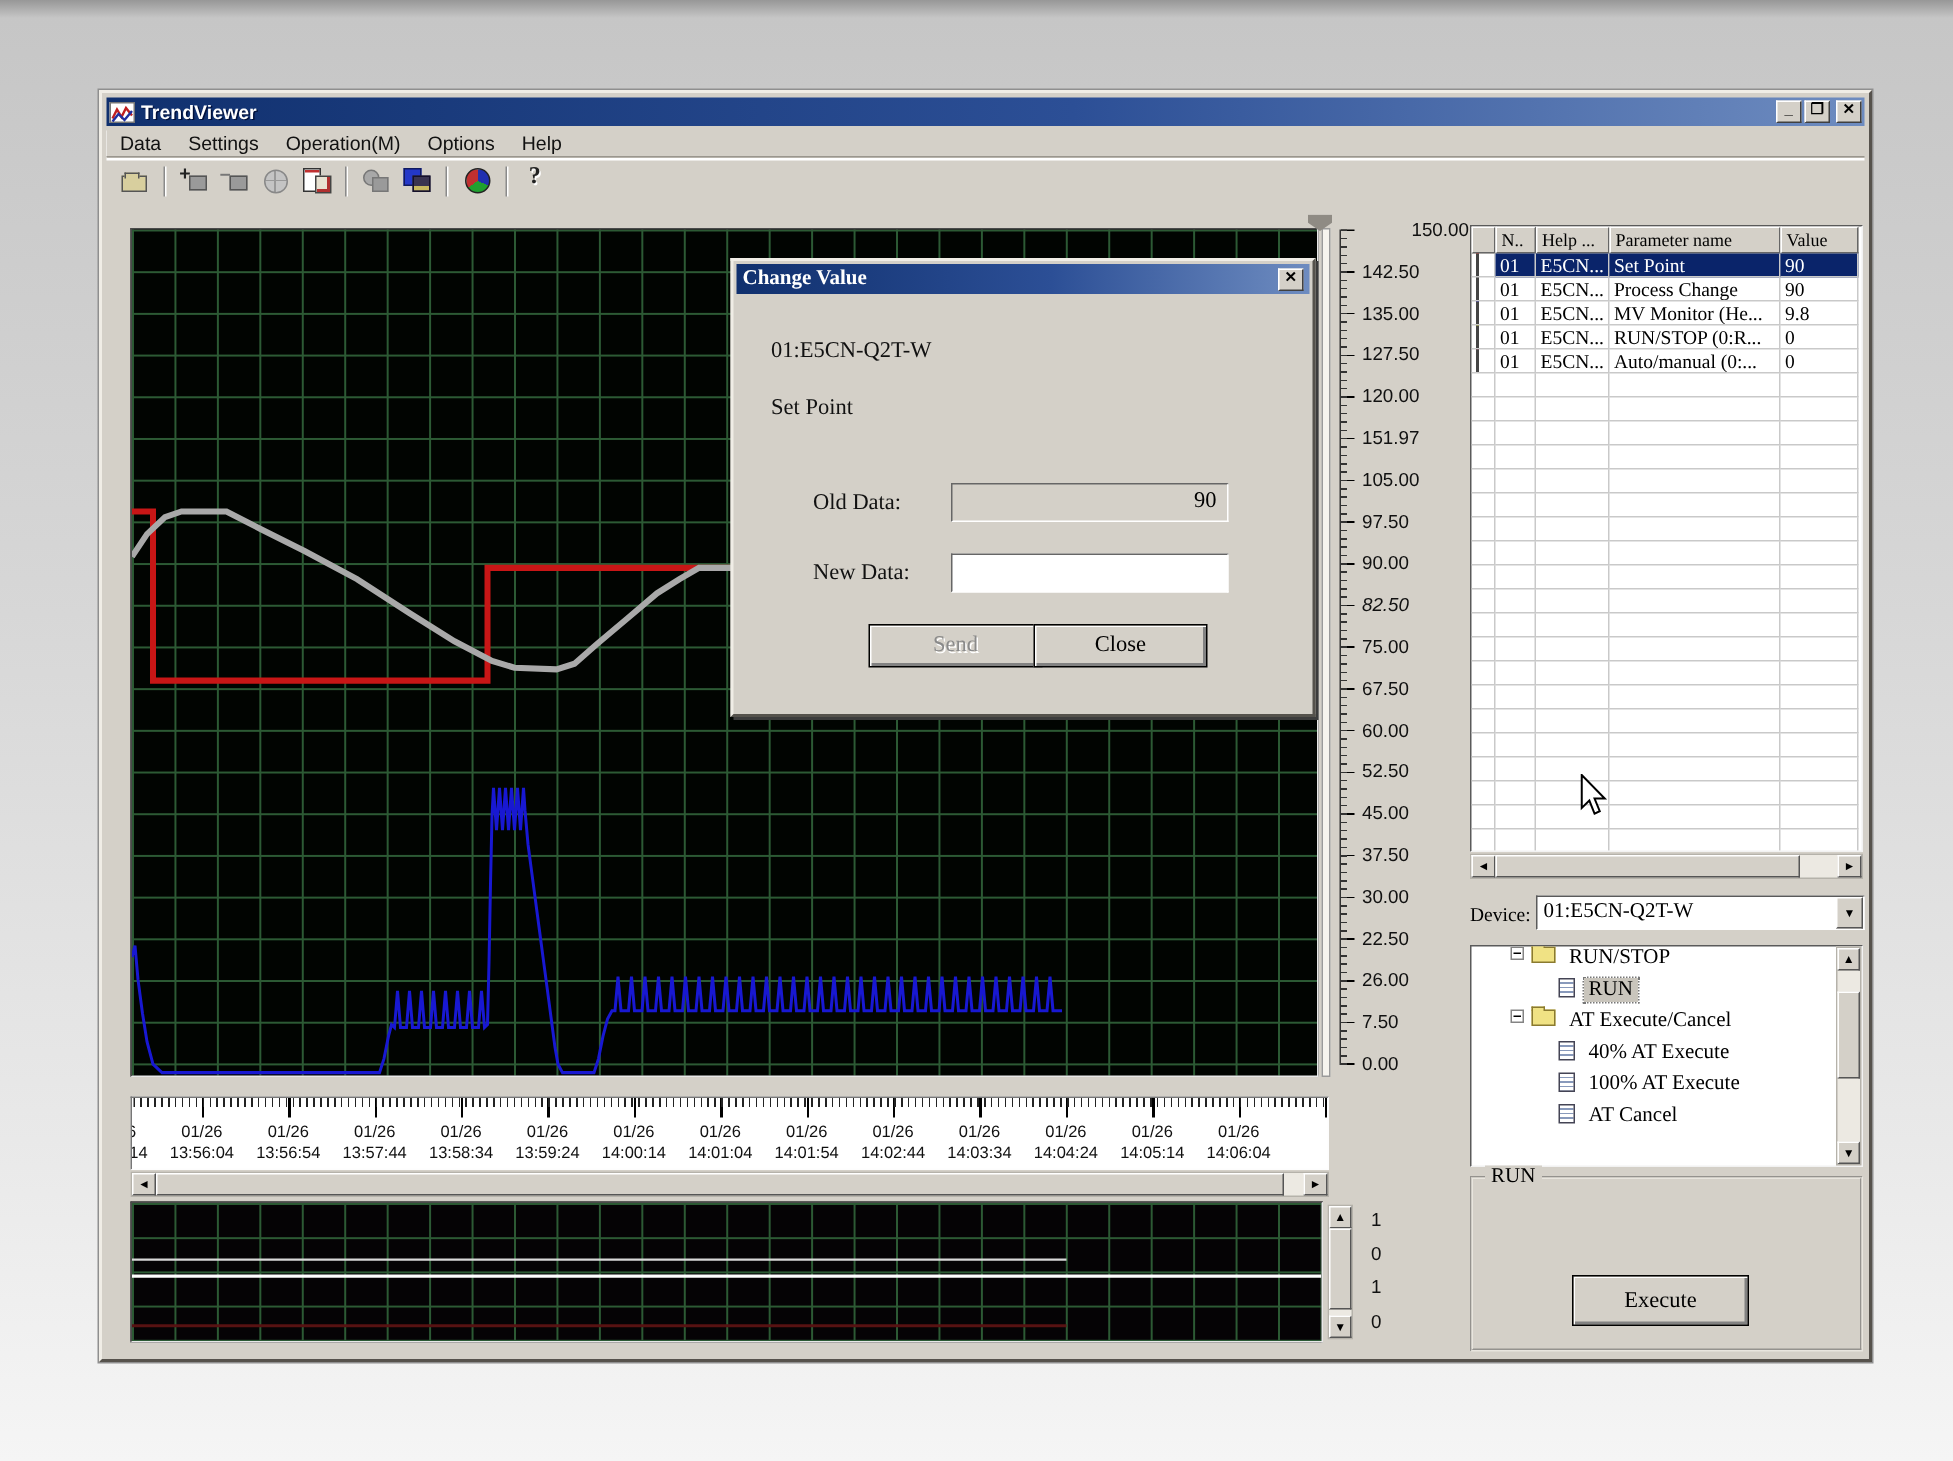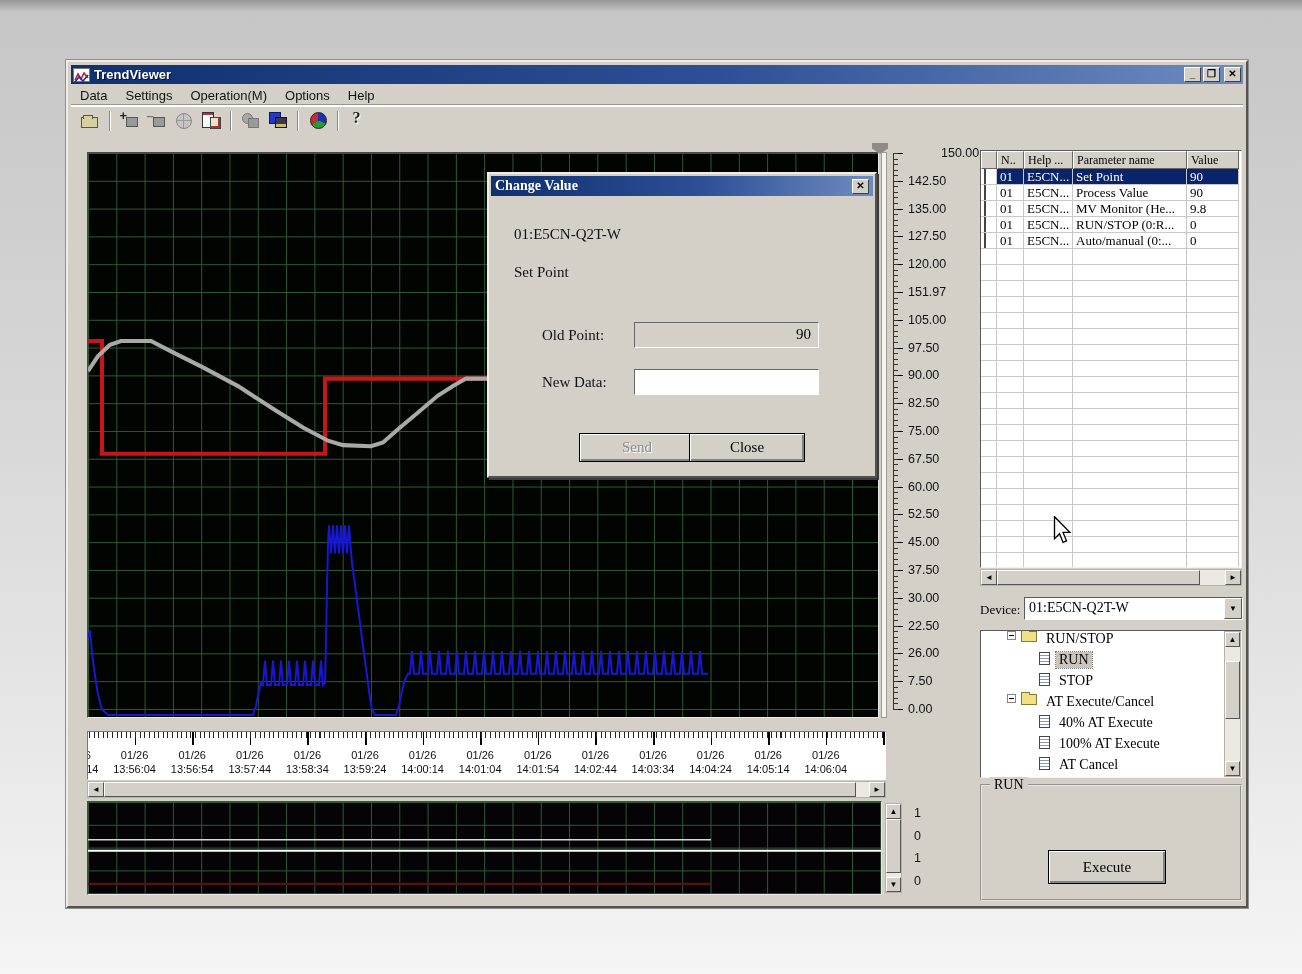--- a/index.html
+++ b/index.html
@@ -177,21 +177,21 @@
   .dlg-close { margin-left: auto; width: 17px; height: 15px; background: #d4d0c8; border: 1px solid;
     border-color: #fff #404040 #404040 #fff; font-size: 10px; line-height: 12px; text-align: center;
     font-weight: bold; color: #000; font-family: "Liberation Sans", sans-serif; }
   .dlg-text { position: absolute; font-size: 15px; color: #111; }
   .field { position: absolute; height: 26px; border: 1px solid; border-color: #666 #fff #fff #666;
     font-size: 15px; padding: 3px 7px; font-family: "Liberation Serif", serif; }
   .field.old { left: 145px; top: 148px; width: 185px; background: #d4d0c8; text-align: right; }
   .field.new { left: 145px; top: 195px; width: 185px; background: #fff; }
   .dlg-btn { position: absolute; top: 242px; width: 116px; height: 29px; background: #d4d0c8;
     border: 1px solid #000; box-shadow: inset 1px 1px 0 #fff, inset -2px -2px 0 #828282;
-    font-family: "Liberation Serif", serif; font-size: 15px; margin-top: 17px; }
+    font-family: "Liberation Serif", serif; font-size: 15px; }
   .dlg-btn.send { left: 90px; color: #8a8a8a; text-shadow: 1px 1px 0 #fff; }
   .dlg-btn.close2 { left: 200px; }
 
   .cursor { position: absolute; left: 1053px; top: 516px; width: 19px; height: 28px; pointer-events: none; }
 </style>
 </head>
 <body>
 
 <div class="screen">
 
@@ -274,21 +274,21 @@
     <div class="y-labels">
         <div class="ylab" style="top: -7px; margin-left: 33px;">150.00</div>
         <div class="ylab" style="top: 20.8px;">142.50</div>
         <div class="ylab" style="top: 48.6px;">135.00</div>
         <div class="ylab" style="top: 76.4px;">127.50</div>
         <div class="ylab" style="top: 104.2px;">120.00</div>
         <div class="ylab" style="top: 132px;">151.97</div>
         <div class="ylab" style="top: 159.8px;">105.00</div>
         <div class="ylab" style="top: 187.6px;">97.50</div>
         <div class="ylab" style="top: 215.4px;">90.00</div>
-        <div class="ylab" style="top: 243.2px;">82.50</div>
+        <div class="ylab" style="top: 243.2px; font-style: italic;">82.50</div>
         <div class="ylab" style="top: 271px;">75.00</div>
         <div class="ylab" style="top: 298.8px;">67.50</div>
         <div class="ylab" style="top: 326.6px;">60.00</div>
         <div class="ylab" style="top: 354.4px;">52.50</div>
         <div class="ylab" style="top: 382.2px;">45.00</div>
         <div class="ylab" style="top: 410px;">37.50</div>
         <div class="ylab" style="top: 437.8px;">30.00</div>
         <div class="ylab" style="top: 465.6px;">22.50</div>
         <div class="ylab" style="top: 493.4px;">26.00</div>
         <div class="ylab" style="top: 521.2px;">7.50</div>
@@ -397,21 +397,21 @@
           <span class="t-cell" style="width: 16px;"><span class="swatch" style="background: rgb(224, 0, 0);"></span></span>
           <span class="t-cell hl" style="width: 27px;">01</span>
           <span class="t-cell hl" style="width: 49px;">E5CN...</span>
           <span class="t-cell hl" style="width: 114px;">Set Point</span>
           <span class="t-cell hl" style="width: 52px;">90</span>
         </div>
         <div class="t-row">
           <span class="t-cell" style="width: 16px;"><span class="swatch" style="background: rgb(176, 176, 176);"></span></span>
           <span class="t-cell hl" style="width: 27px;">01</span>
           <span class="t-cell hl" style="width: 49px;">E5CN...</span>
-          <span class="t-cell hl" style="width: 114px;">Process Value</span>
+          <span class="t-cell hl" style="width: 114px;">Process Change</span>
           <span class="t-cell hl" style="width: 52px;">90</span>
         </div>
         <div class="t-row">
           <span class="t-cell" style="width: 16px;"><span class="swatch" style="background: rgb(0, 0, 204);"></span></span>
           <span class="t-cell hl" style="width: 27px;">01</span>
           <span class="t-cell hl" style="width: 49px;">E5CN...</span>
           <span class="t-cell hl" style="width: 114px;">MV Monitor (He...</span>
           <span class="t-cell hl" style="width: 52px;">9.8</span>
         </div>
         <div class="t-row">
@@ -586,24 +586,20 @@
     <div class="tree">
         <div class="tree-row lvl1">
           <span class="exp"></span>
           <span class="folder"></span>
           <span class="tree-label">RUN/STOP</span>
         </div>
         <div class="tree-row lvl2">
           <span class="doc"></span>
           <span class="tree-label sel">RUN</span>
         </div>
-        <div class="tree-row lvl2">
-          <span class="doc"></span>
-          <span class="tree-label">STOP</span>
-        </div>
         <div class="tree-row lvl1">
           <span class="exp"></span>
           <span class="folder"></span>
           <span class="tree-label">AT Execute/Cancel</span>
         </div>
         <div class="tree-row lvl2">
           <span class="doc"></span>
           <span class="tree-label">40% AT Execute</span>
         </div>
         <div class="tree-row lvl2">
@@ -630,21 +626,21 @@
 
   </div>
 
   <div class="dialog">
     <div class="dlg-title">
       <span>Change Value</span>
       <span class="dlg-close">✕</span>
     </div>
     <div class="dlg-text" style="left:25px; top:52px;">01:E5CN-Q2T-W</div>
     <div class="dlg-text" style="left:25px; top:90px;">Set Point</div>
-    <div class="dlg-text" style="left:53px; top:153px;">Old Point:</div>
+    <div class="dlg-text" style="left:53px; top:153px;">Old Data:</div>
     <div class="field old">90</div>
     <div class="dlg-text" style="left:53px; top:200px;">New Data:</div>
     <input class="field new" value="" style="">
     <button class="dlg-btn send" disabled="">Send</button>
     <button class="dlg-btn close2">Close</button>
   </div>
 
   <svg class="cursor" viewBox="0 0 13 21">
     <polygon points="0.5,0.5 0.5,17 4.3,13.3 6.9,19.8 9.5,18.6 6.9,12.3 12,12.3" fill="#fff" stroke="#000" stroke-width="1"></polygon>
   </svg>

